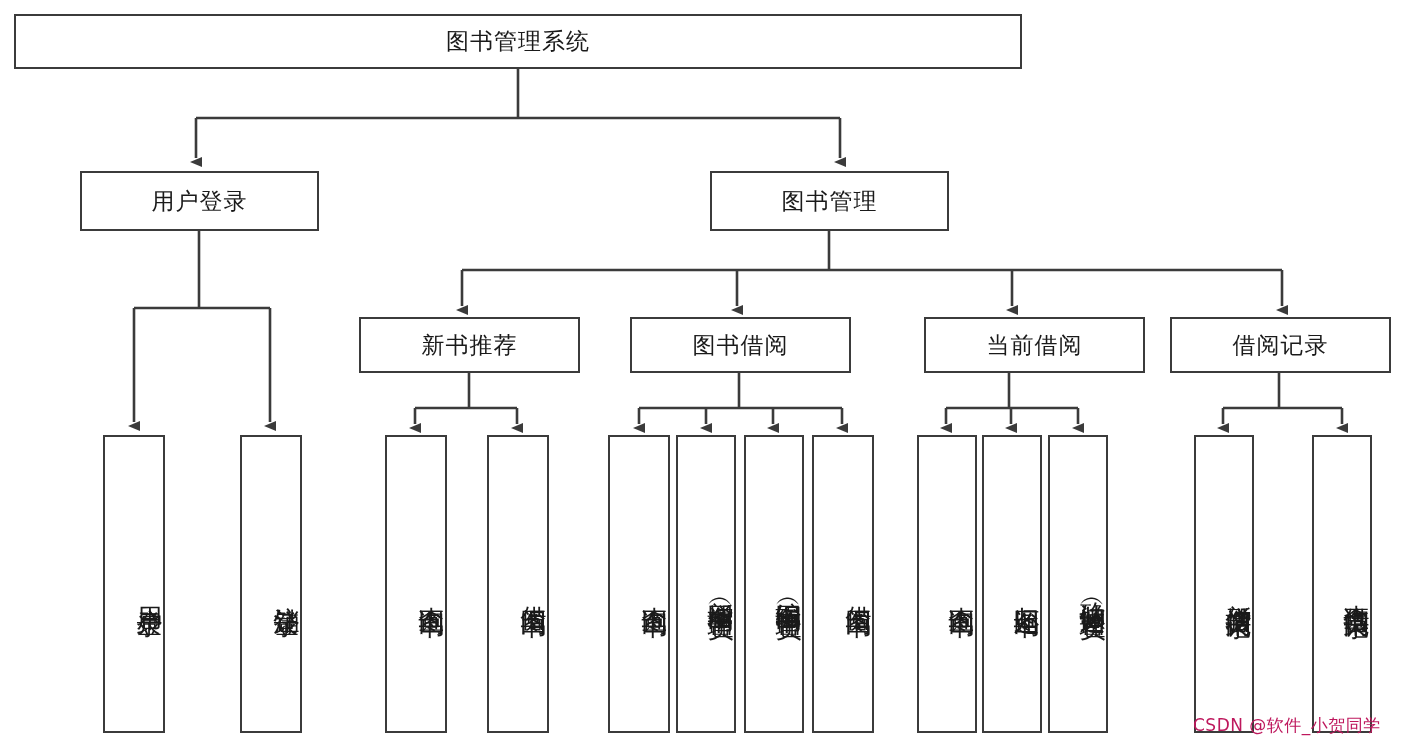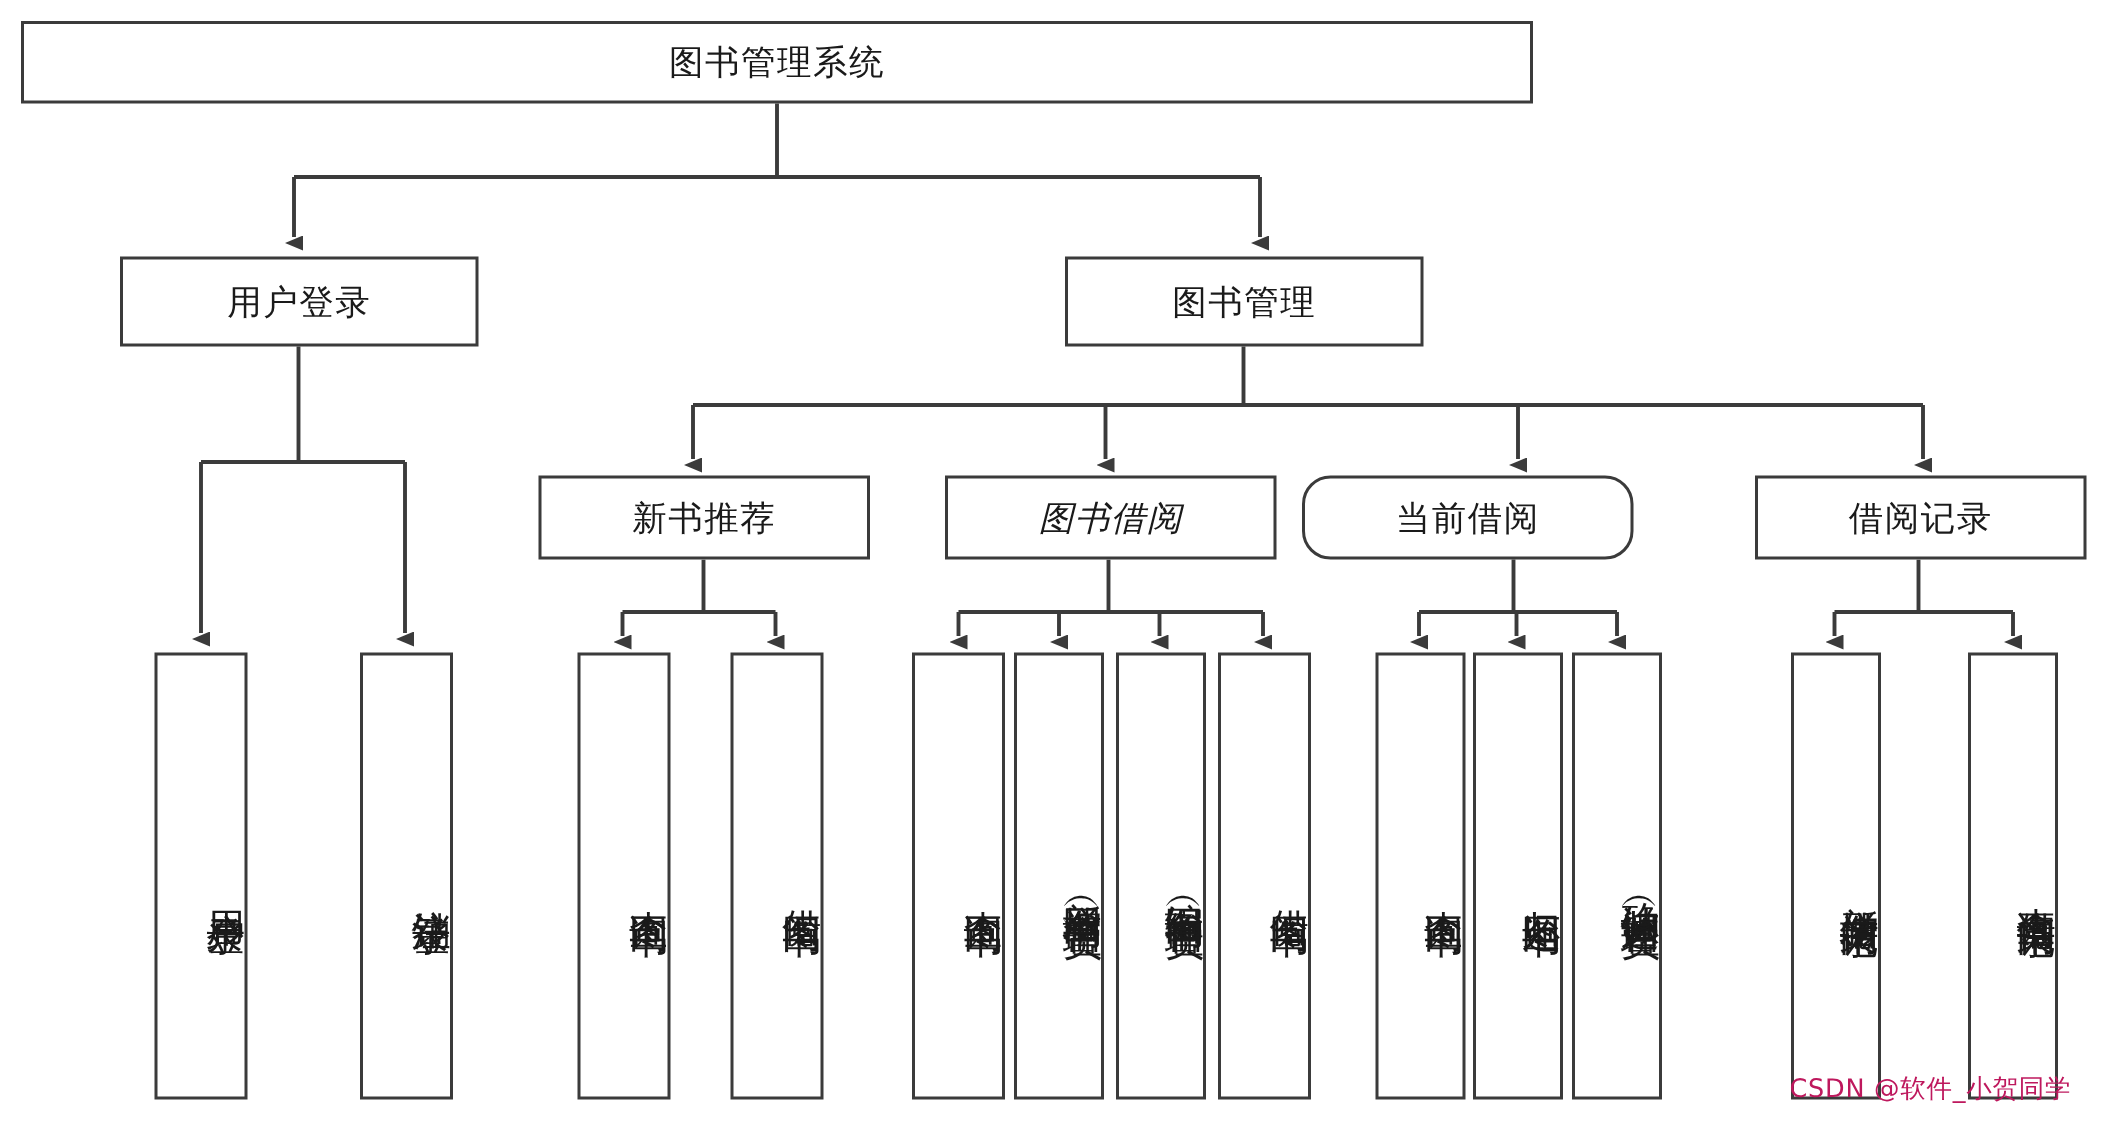--- a/index.html
+++ b/index.html
@@ -107,24 +107,24 @@
   <div class="node node-h" style="left:80px;top:171px;width:239px;height:60px;">
     <span class="txt">用户登录</span>
   </div>
   <div class="node node-h" style="left:359px;top:317px;width:221px;height:56px;">
     <span class="txt">新书推荐</span>
   </div>
 
   <div class="node node-h" style="left:710px;top:171px;width:239px;height:60px;">
     <span class="txt">图书管理</span>
   </div>
-  <div class="node node-h" style="left:630px;top:317px;width:221px;height:56px;font-style:italic;">
+  <div class="node node-h" style="left:630px;top:317px;width:221px;height:56px;">
     <span class="txt">图书借阅</span>
   </div>
-  <div class="node node-h" style="left:868px;top:317px;width:221px;height:56px;border-radius:19px;">
+  <div class="node node-h" style="left:924px;top:317px;width:221px;height:56px;">
     <span class="txt">当前借阅</span>
   </div>
   <div class="node node-h" style="left:1170px;top:317px;width:221px;height:56px;">
     <span class="txt">借阅记录</span>
   </div>
 
   <div class="node node-v" style="left:103px;top:435px;width:62px;height:298px;">
     <span class="txt">用户登录</span>
   </div>
   <div class="node node-v" style="left:240px;top:435px;width:62px;height:298px;">

